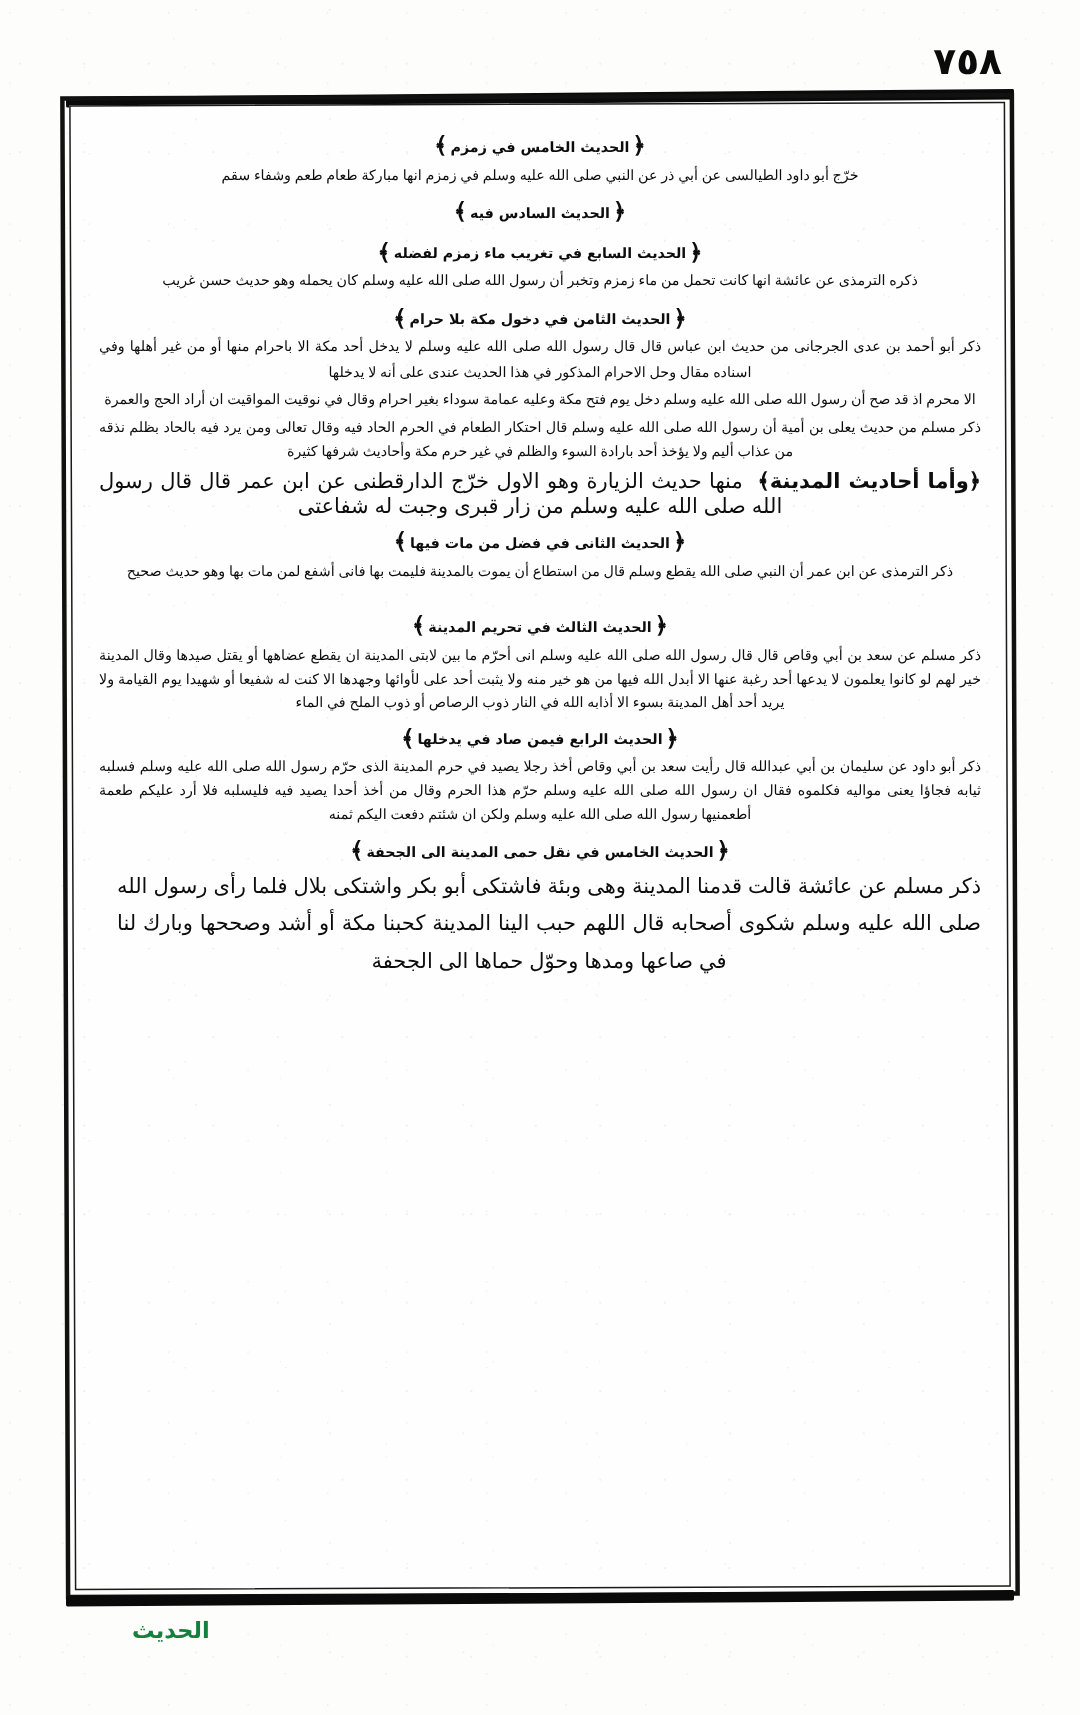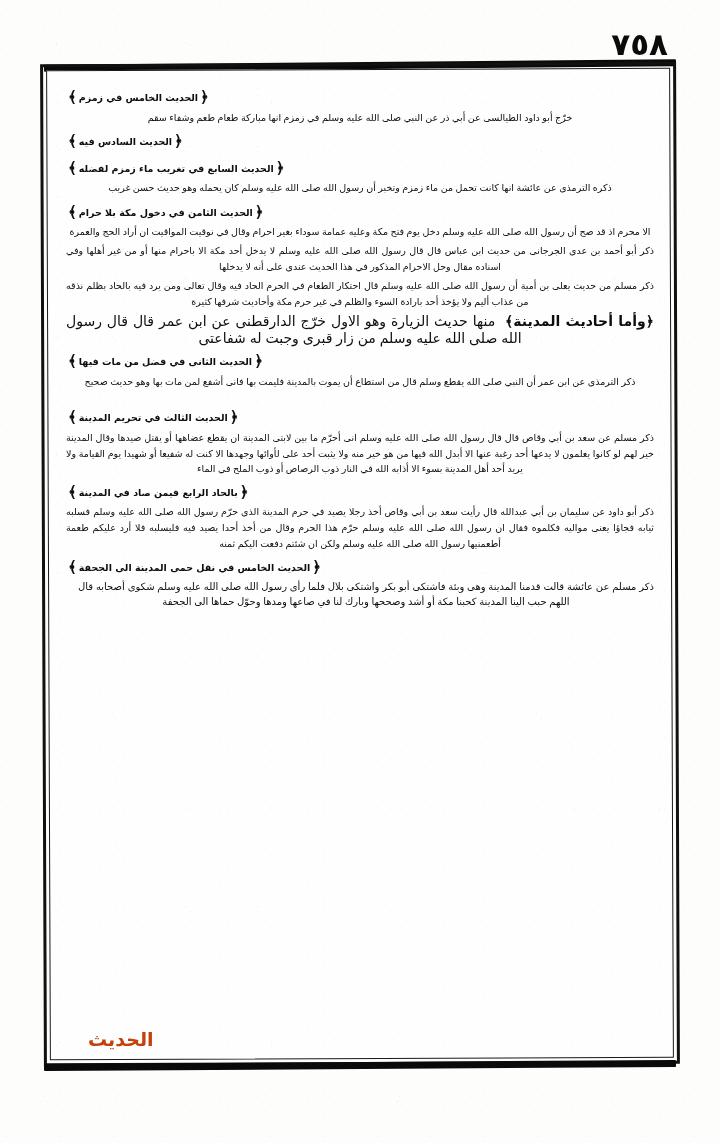--- a/index.html
+++ b/index.html
@@ -19,21 +19,21 @@
     background: #fdfdfb;
     overflow: hidden;
     margin: 0 auto;
   }
 
   
   .page-number {
     position: absolute;
     top: 26px;
     right: 52px;
-    font-size: 31px;
+    font-size: 25px;
     font-weight: 700;
     letter-spacing: 1px;
     color: #0b0b0b;
     font-family: "DejaVu Sans", sans-serif;
     direction: rtl;
   }
 
   
   .frame-outer {
     position: absolute;
@@ -87,21 +87,21 @@
     width: 608px;
     height: 972px;
     box-sizing: border-box;
     padding: 4px 10px 0 10px;
     direction: rtl;
     text-align: justify;
     color: #0d0d0d;
   }
 
   .hd {
-    text-align: left;
+    text-align: center;
     font-size: 13.5px;
     font-weight: 700;
     line-height: 1.5;
     margin: 6px 0 2px 0;
     white-space: nowrap;
     letter-spacing: -0.2px;
     font-family: "DejaVu Sans", sans-serif;
   }
   .hd .orn {
     font-weight: 900;
@@ -126,24 +126,24 @@
   .inline-hd {
     font-weight: 700;
     white-space: nowrap;
   }
   .inline-hd .orn { font-weight: 900; }
 
   
   .catchword {
     position: absolute;
     left: 88px;
-    top: 1028px;
-    font-size: 19px;
+    top: 1078px;
+    font-size: 15px;
     font-weight: 700;
-    color: #c2410c;
+    color: #15803d;
     direction: rtl;
     font-family: "DejaVu Sans", sans-serif;
   }
 
   
   .grain {
     position: absolute;
     inset: 0;
     pointer-events: none;
     opacity: 0.055;
@@ -168,30 +168,30 @@
   <div class="frame-inner"></div>
   <div class="rule-heavy-bottom"></div>
 
   <div class="textblock" id="textblock">
       <div class="hd" style="font-size: 9.5px; margin: 4px 0px 1px;"><span class="orn">﴿</span><span>الحديث الخامس في زمزم</span><span class="orn">﴾</span></div>
       <p class="para" style="font-size: 9.5px; line-height: 16.5716px;"><span>خرّج أبو داود الطيالسى عن أبي ذر عن النبي صلى الله عليه وسلم في زمزم انها مباركة طعام طعم وشفاء سقم</span></p>
       <div class="hd" style="font-size: 9.5px; margin: 4px 0px 1px;"><span class="orn">﴿</span><span>الحديث السادس فيه</span><span class="orn">﴾</span></div>
       <div class="hd" style="font-size: 9.5px; margin: 4px 0px 1px;"><span class="orn">﴿</span><span>الحديث السابع في تغريب ماء زمزم لفضله</span><span class="orn">﴾</span></div>
       <p class="para" style="font-size: 9.5px; line-height: 16.5716px;"><span>ذكره الترمذى عن عائشة انها كانت تحمل من ماء زمزم وتخبر أن رسول الله صلى الله عليه وسلم كان يحمله وهو حديث حسن غريب</span></p>
       <div class="hd" style="font-size: 9.5px; margin: 4px 0px 1px;"><span class="orn">﴿</span><span>الحديث الثامن في دخول مكة بلا حرام</span><span class="orn">﴾</span></div>
+      <p class="para" style="font-size: 9.5px; line-height: 16.5716px;"><span>ذكر أبو أحمد بن عدى الجرجانى من حديث ابن عباس قال قال رسول الله صلى الله عليه وسلم لا يدخل أحد مكة الا باحرام منها أو من غير أهلها وفي اسناده مقال وحل الاحرام المذكور في هذا الحديث عندى على أنه لا يدخلها</span></p>
       <p class="para" style="font-size: 9.5px; line-height: 16.5716px;"><span>الا محرم اذ قد صح أن رسول الله صلى الله عليه وسلم دخل يوم فتح مكة وعليه عمامة سوداء بغير احرام وقال في نوقيت المواقيت ان أراد الحج والعمرة</span></p>
-      <p class="para" style="font-size: 9.5px; line-height: 16.5716px;"><span>ذكر أبو أحمد بن عدى الجرجانى من حديث ابن عباس قال قال رسول الله صلى الله عليه وسلم لا يدخل أحد مكة الا باحرام منها أو من غير أهلها وفي اسناده مقال وحل الاحرام المذكور في هذا الحديث عندى على أنه لا يدخلها</span></p>
       <p class="para" style="font-size: 9.5px; line-height: 16.5716px;"><span>ذكر مسلم من حديث يعلى بن أمية أن رسول الله صلى الله عليه وسلم قال احتكار الطعام في الحرم الحاد فيه وقال تعالى ومن يرد فيه بالحاد بظلم نذقه من عذاب أليم ولا يؤخذ أحد بارادة السوء والظلم في غير حرم مكة وأحاديث شرفها كثيرة</span></p>
       <p class="para" style="font-size: 14px; line-height: 16.5716px;"><span class="inline-hd"><span class="orn">﴿</span><span>وأما أحاديث المدينة</span><span class="orn">﴾</span></span>&nbsp;&nbsp;<span>منها حديث الزيارة وهو الاول خرّج الدارقطنى عن ابن عمر قال قال رسول الله صلى الله عليه وسلم من زار قبرى وجبت له شفاعتى</span></p>
       <div class="hd" style="font-size: 9.5px; margin: 4px 0px 1px;"><span class="orn">﴿</span><span>الحديث الثانى في فضل من مات فيها</span><span class="orn">﴾</span></div>
       <p class="para" style="font-size: 9.5px; line-height: 16.5716px;"><span>ذكر الترمذى عن ابن عمر أن النبي صلى الله يقطع وسلم قال من استطاع أن يموت بالمدينة فليمت بها فانى أشفع لمن مات بها وهو حديث صحيح</span></p>
       <div class="hd" style="font-size: 9.5px; margin: 16px 0px 1px;"><span class="orn">﴿</span><span>الحديث الثالث في تحريم المدينة</span><span class="orn">﴾</span></div>
       <p class="para tight" style="font-size: 9.5px; line-height: 15.7208px;"><span>ذكر مسلم عن سعد بن أبي وقاص قال قال رسول الله صلى الله عليه وسلم انى أحرّم ما بين لابتى المدينة ان يقطع عضاهها أو يقتل صيدها وقال المدينة خير لهم لو كانوا يعلمون لا يدعها أحد رغبة عنها الا أبدل الله فيها من هو خير منه ولا يثبت أحد على لأوائها وجهدها الا كنت له شفيعا أو شهيدا يوم القيامة ولا يريد أحد أهل المدينة بسوء الا أذابه الله في النار ذوب الرصاص أو ذوب الملح في الماء</span></p>
-      <div class="hd" style="font-size: 9.5px; margin: 4px 0px 1px;"><span class="orn">﴿</span><span>بالحاد الرابع فيمن صاد في المدينة</span><span class="orn">﴾</span></div>
+      <div class="hd" style="font-size: 9.5px; margin: 4px 0px 1px;"><span class="orn">﴿</span><span>الحديث الرابع فيمن صاد في يدخلها</span><span class="orn">﴾</span></div>
       <p class="para tight" style="font-size: 9.5px; line-height: 15.7208px;"><span>ذكر أبو داود عن سليمان بن أبي عبدالله قال رأيت سعد بن أبي وقاص أخذ رجلا يصيد في حرم المدينة الذى حرّم رسول الله صلى الله عليه وسلم فسلبه ثيابه فجاؤا يعنى مواليه فكلموه فقال ان رسول الله صلى الله عليه وسلم حرّم هذا الحرم وقال من أخذ أحدا يصيد فيه فليسلبه فلا أرد عليكم طعمة أطعمنيها رسول الله صلى الله عليه وسلم ولكن ان شئتم دفعت اليكم ثمنه</span></p>
       <div class="hd" style="font-size: 9.5px; margin: 4px 0px 1px;"><span class="orn">﴿</span><span>الحديث الخامس في نقل حمى المدينة الى الجحفة</span><span class="orn">﴾</span></div>
-      <p class="para" style="font-size: 10px; line-height: 15px; margin-left: 12px;"><span>ذكر مسلم عن عائشة قالت قدمنا المدينة وهى وبئة فاشتكى أبو بكر واشتكى بلال فلما رأى رسول الله صلى الله عليه وسلم شكوى أصحابه قال اللهم حبب الينا المدينة كحبنا مكة أو أشد وصححها وبارك لنا في صاعها ومدها وحوّل حماها الى الجحفة</span></p>
+      <p class="para" style="font-size: 14px; line-height: 25px; margin-left: 12px;"><span>ذكر مسلم عن عائشة قالت قدمنا المدينة وهى وبئة فاشتكى أبو بكر واشتكى بلال فلما رأى رسول الله صلى الله عليه وسلم شكوى أصحابه قال اللهم حبب الينا المدينة كحبنا مكة أو أشد وصححها وبارك لنا في صاعها ومدها وحوّل حماها الى الجحفة</span></p>
     </div>
 
   <div class="catchword">الحديث</div>
 
   <div class="grain"></div>
 </div>
 
 </body></html>

